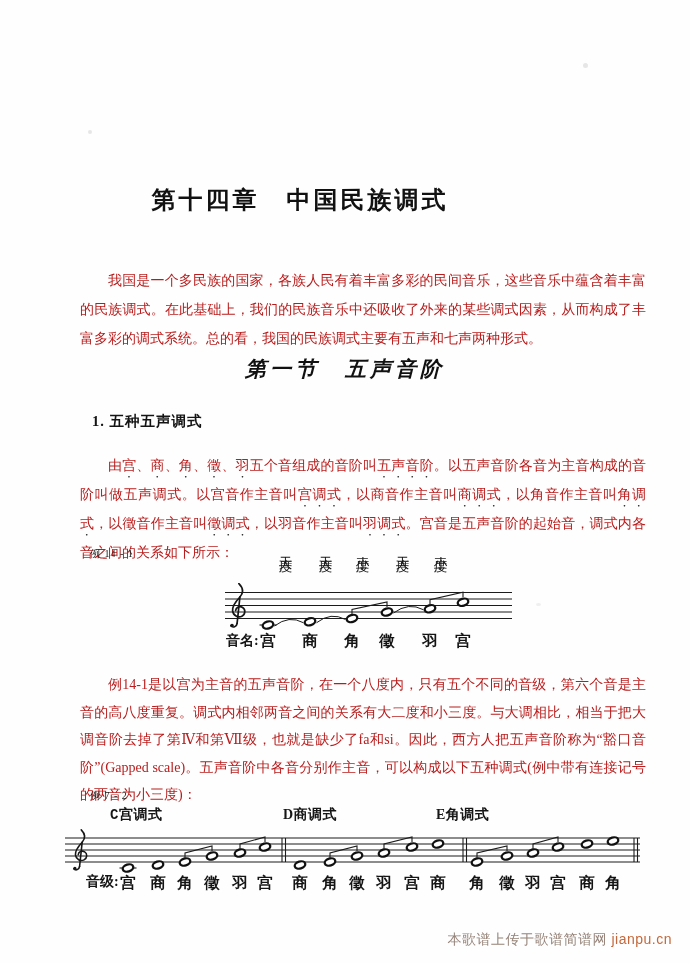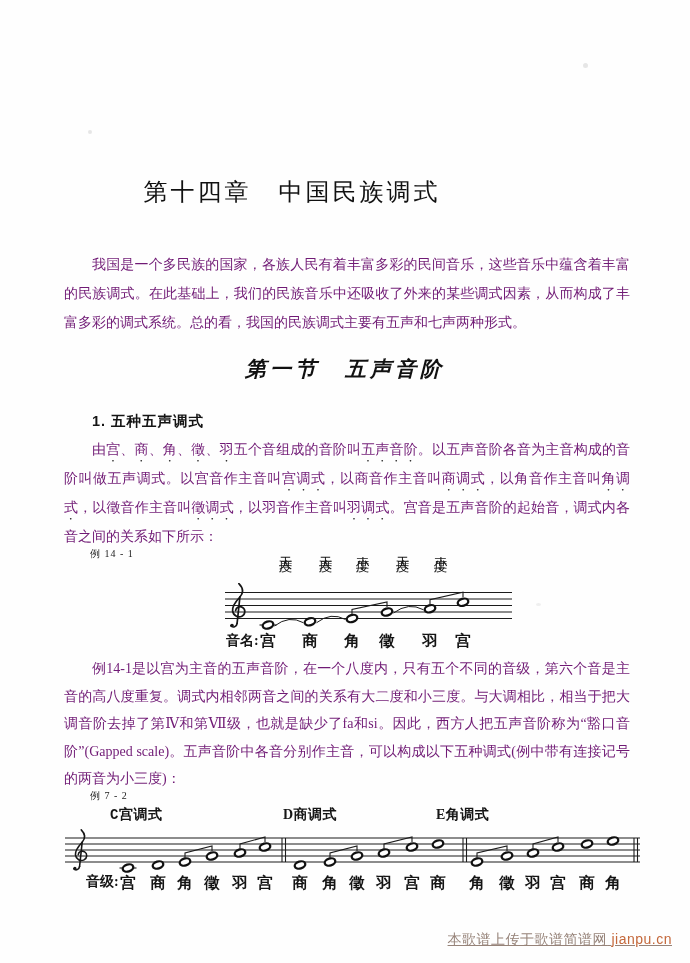--- a/index.html
+++ b/index.html
@@ -1,40 +1,40 @@
 <!DOCTYPE html>
 <html><head>
 <meta charset="utf-8">
 <style>
   html,body{margin:0;padding:0;background:#ffffff;}
   .page{
     position:relative;width:690px;height:963px;background:#fefefe;
     font-family:"Liberation Serif","DejaVu Serif",serif;color:#1a1a1a;overflow:hidden;
   }
   .chapter-title{
-    position:absolute;left:0;top:172px;width:576px;margin:4px;
+    position:absolute;left:0;top:172px;width:576px;margin:12px;
     text-align:center;font-family:"Liberation Sans","DejaVu Sans",sans-serif;
-    font-size:24px;font-weight:normal;letter-spacing:3px;color:#111;
+    font-size:24px;font-weight:bold;letter-spacing:3px;color:#111;
   }
   .body-para{
-    position:absolute;left:64px;width:566px;margin:0;
+    position:absolute;left:64px;width:566px;margin:16px;
     font-size:14px;line-height:27.5px;text-align:justify;text-indent:2em;
-    color:#701a75;
+    color:#b91c1c;
   }
   .para1{top:250px;line-height:29px;}
   .para2{top:436px;}
   .para3{top:655px;}
   .section-heading{
     position:absolute;left:0;top:355px;width:690px;margin:0;text-align:center;
     font-size:21px;font-weight:bold;font-style:italic;letter-spacing:4px;color:#111;
     font-family:"Liberation Serif","DejaVu Serif",serif;
   }
   .sub-heading{
     position:absolute;left:92px;top:412px;margin:0;
-    font-family:Liberation Sans, sans-serif;
+    font-family:Liberation Serif, serif;
     font-size:14.5px;font-weight:bold;color:#141414;letter-spacing:1px;
   }
   .ex-label{
     position:absolute;font-size:10px;color:#1c1c1c;letter-spacing:1px;
   }
   .ex1-label{left:90px;top:547px;}
   .ex2-label{left:90px;top:789px;}
   .vlabel{
     position:absolute;top:545px;width:18px;height:66px;
     writing-mode:vertical-rl;text-orientation:upright;
@@ -49,21 +49,21 @@
   .prefix1{left:226px;top:632px;}
   .prefix2{left:86px;top:873px;}
   .seg-name{position:absolute;top:806px;font-size:14px;font-weight:600;color:#161616;letter-spacing:0.5px;}
   .segn1{left:110px;font-family:Liberation Mono, monospace;} .segn2{left:283px;} .segn3{left:436px;}
   .emdot{
     -webkit-text-emphasis:dot #1a1a1a;-webkit-text-emphasis-position:under left;
     text-emphasis:dot #1a1a1a;text-emphasis-position:under left;
   }
   .watermark{
     position:absolute;right:18px;top:931px;font-size:14px;color:#968379;
-    font-family:"Liberation Sans","DejaVu Sans",sans-serif;letter-spacing:0.5px;text-decoration:underline;
+    font-family:"Liberation Sans","DejaVu Sans",sans-serif;letter-spacing:0.5px;
   }
   .watermark .wm-link{color:#c4683b;}
   .speck{position:absolute;background:#d9d9d9;border-radius:50%;opacity:0.65;}
   .sp1{left:583px;top:63px;width:5px;height:5px;}
   .sp2{left:88px;top:130px;width:4px;height:4px;}
   .sp3{left:536px;top:603px;width:5px;height:3px;opacity:0.4;}
 </style>
 </head>
 <body>
 

